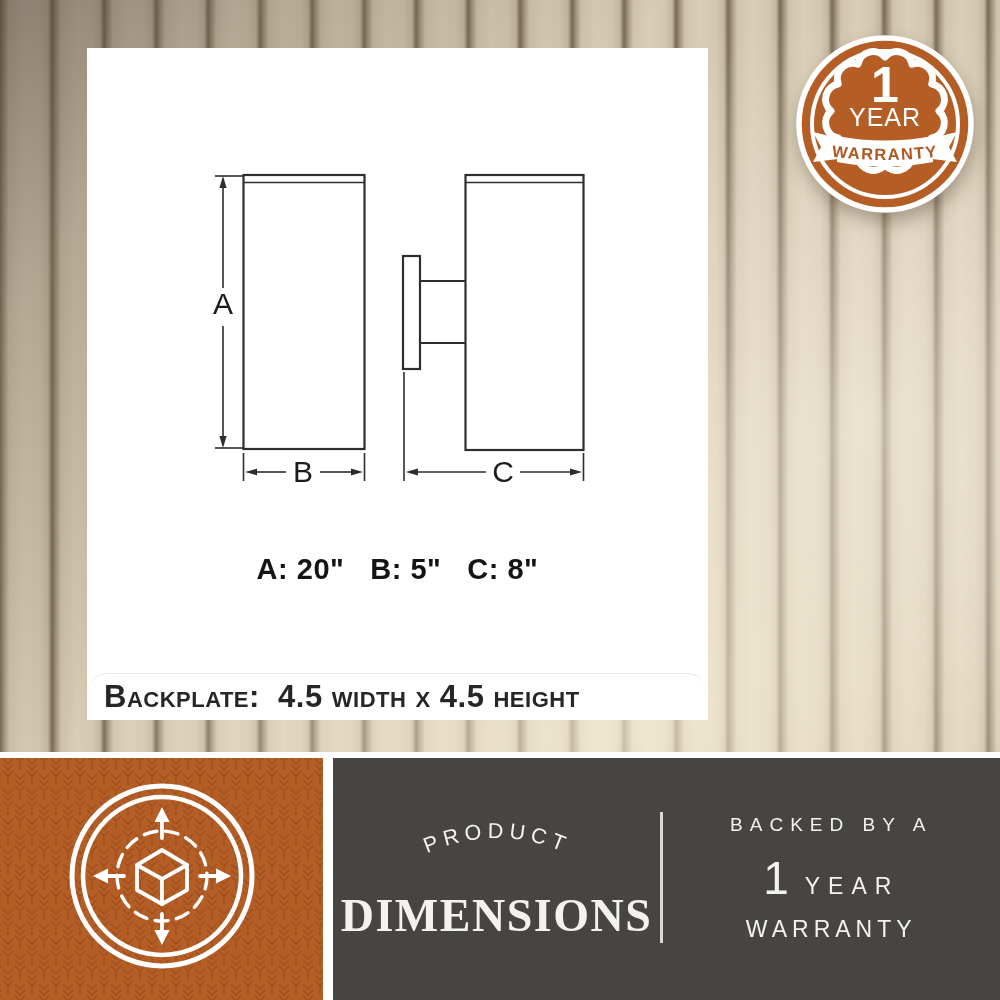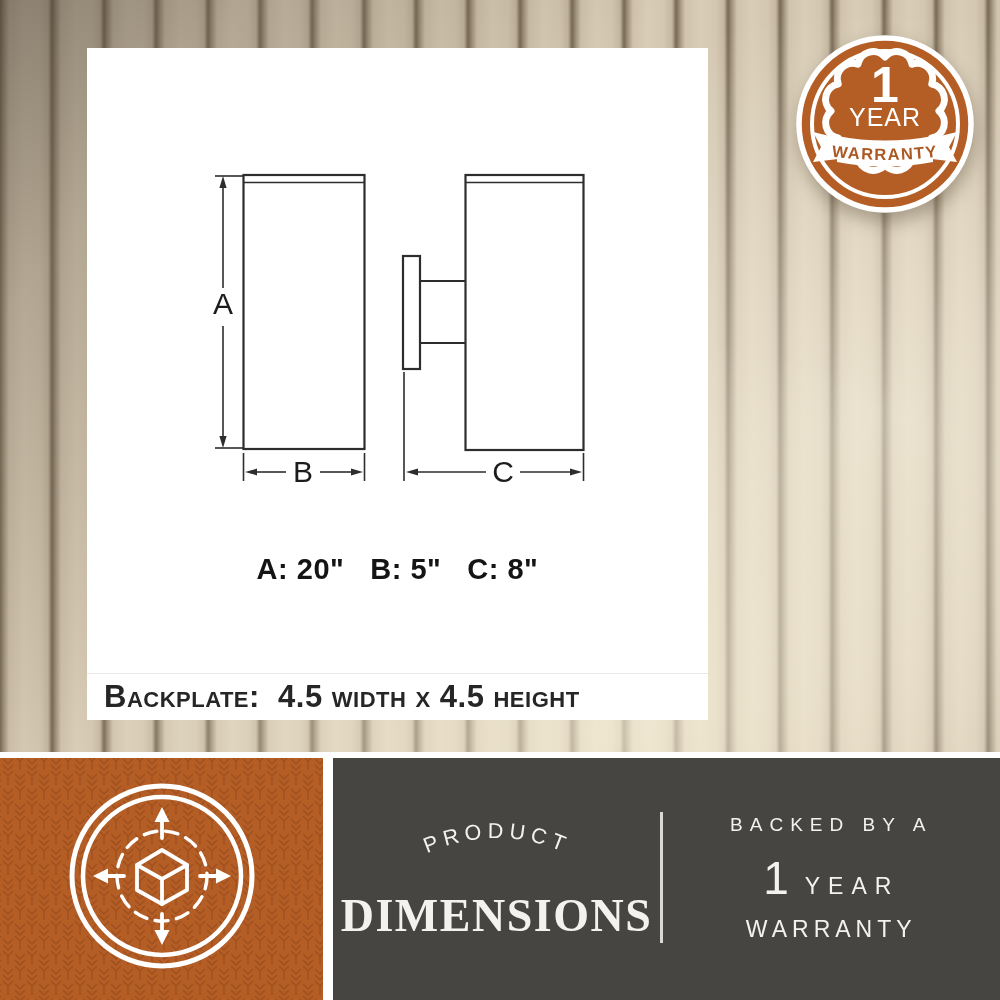--- a/index.html
+++ b/index.html
@@ -25,21 +25,21 @@
   }
   .drawing{position:absolute;left:0;top:0;}
   .dims-line{
     position:absolute;left:0;top:505px;width:100%;
     display:flex;justify-content:center;gap:26px;
     font-size:29px;font-weight:700;color:#141414;letter-spacing:0.5px;
   }
   .backplate-bar{
     position:absolute;left:0;top:625px;width:621px;height:47px;
     border-top:1px solid #ebe8e3;display:flex;align-items:center;
-    box-sizing:border-box;padding-left:17px;background:#ffffff;
+    box-sizing:border-box;padding-left:17px;background:#ffffff;border-radius:21px;
   }
   .backplate-text{
     font-variant:small-caps;font-weight:700;font-size:31px;color:#262626;
     letter-spacing:0.5px;white-space:pre;
   }
   
   .badge{position:absolute;left:794px;top:33px;width:182px;height:182px;}
   .badge svg{filter:drop-shadow(2px 9px 9px rgba(60,45,25,0.35));}
   
   .bottom{

